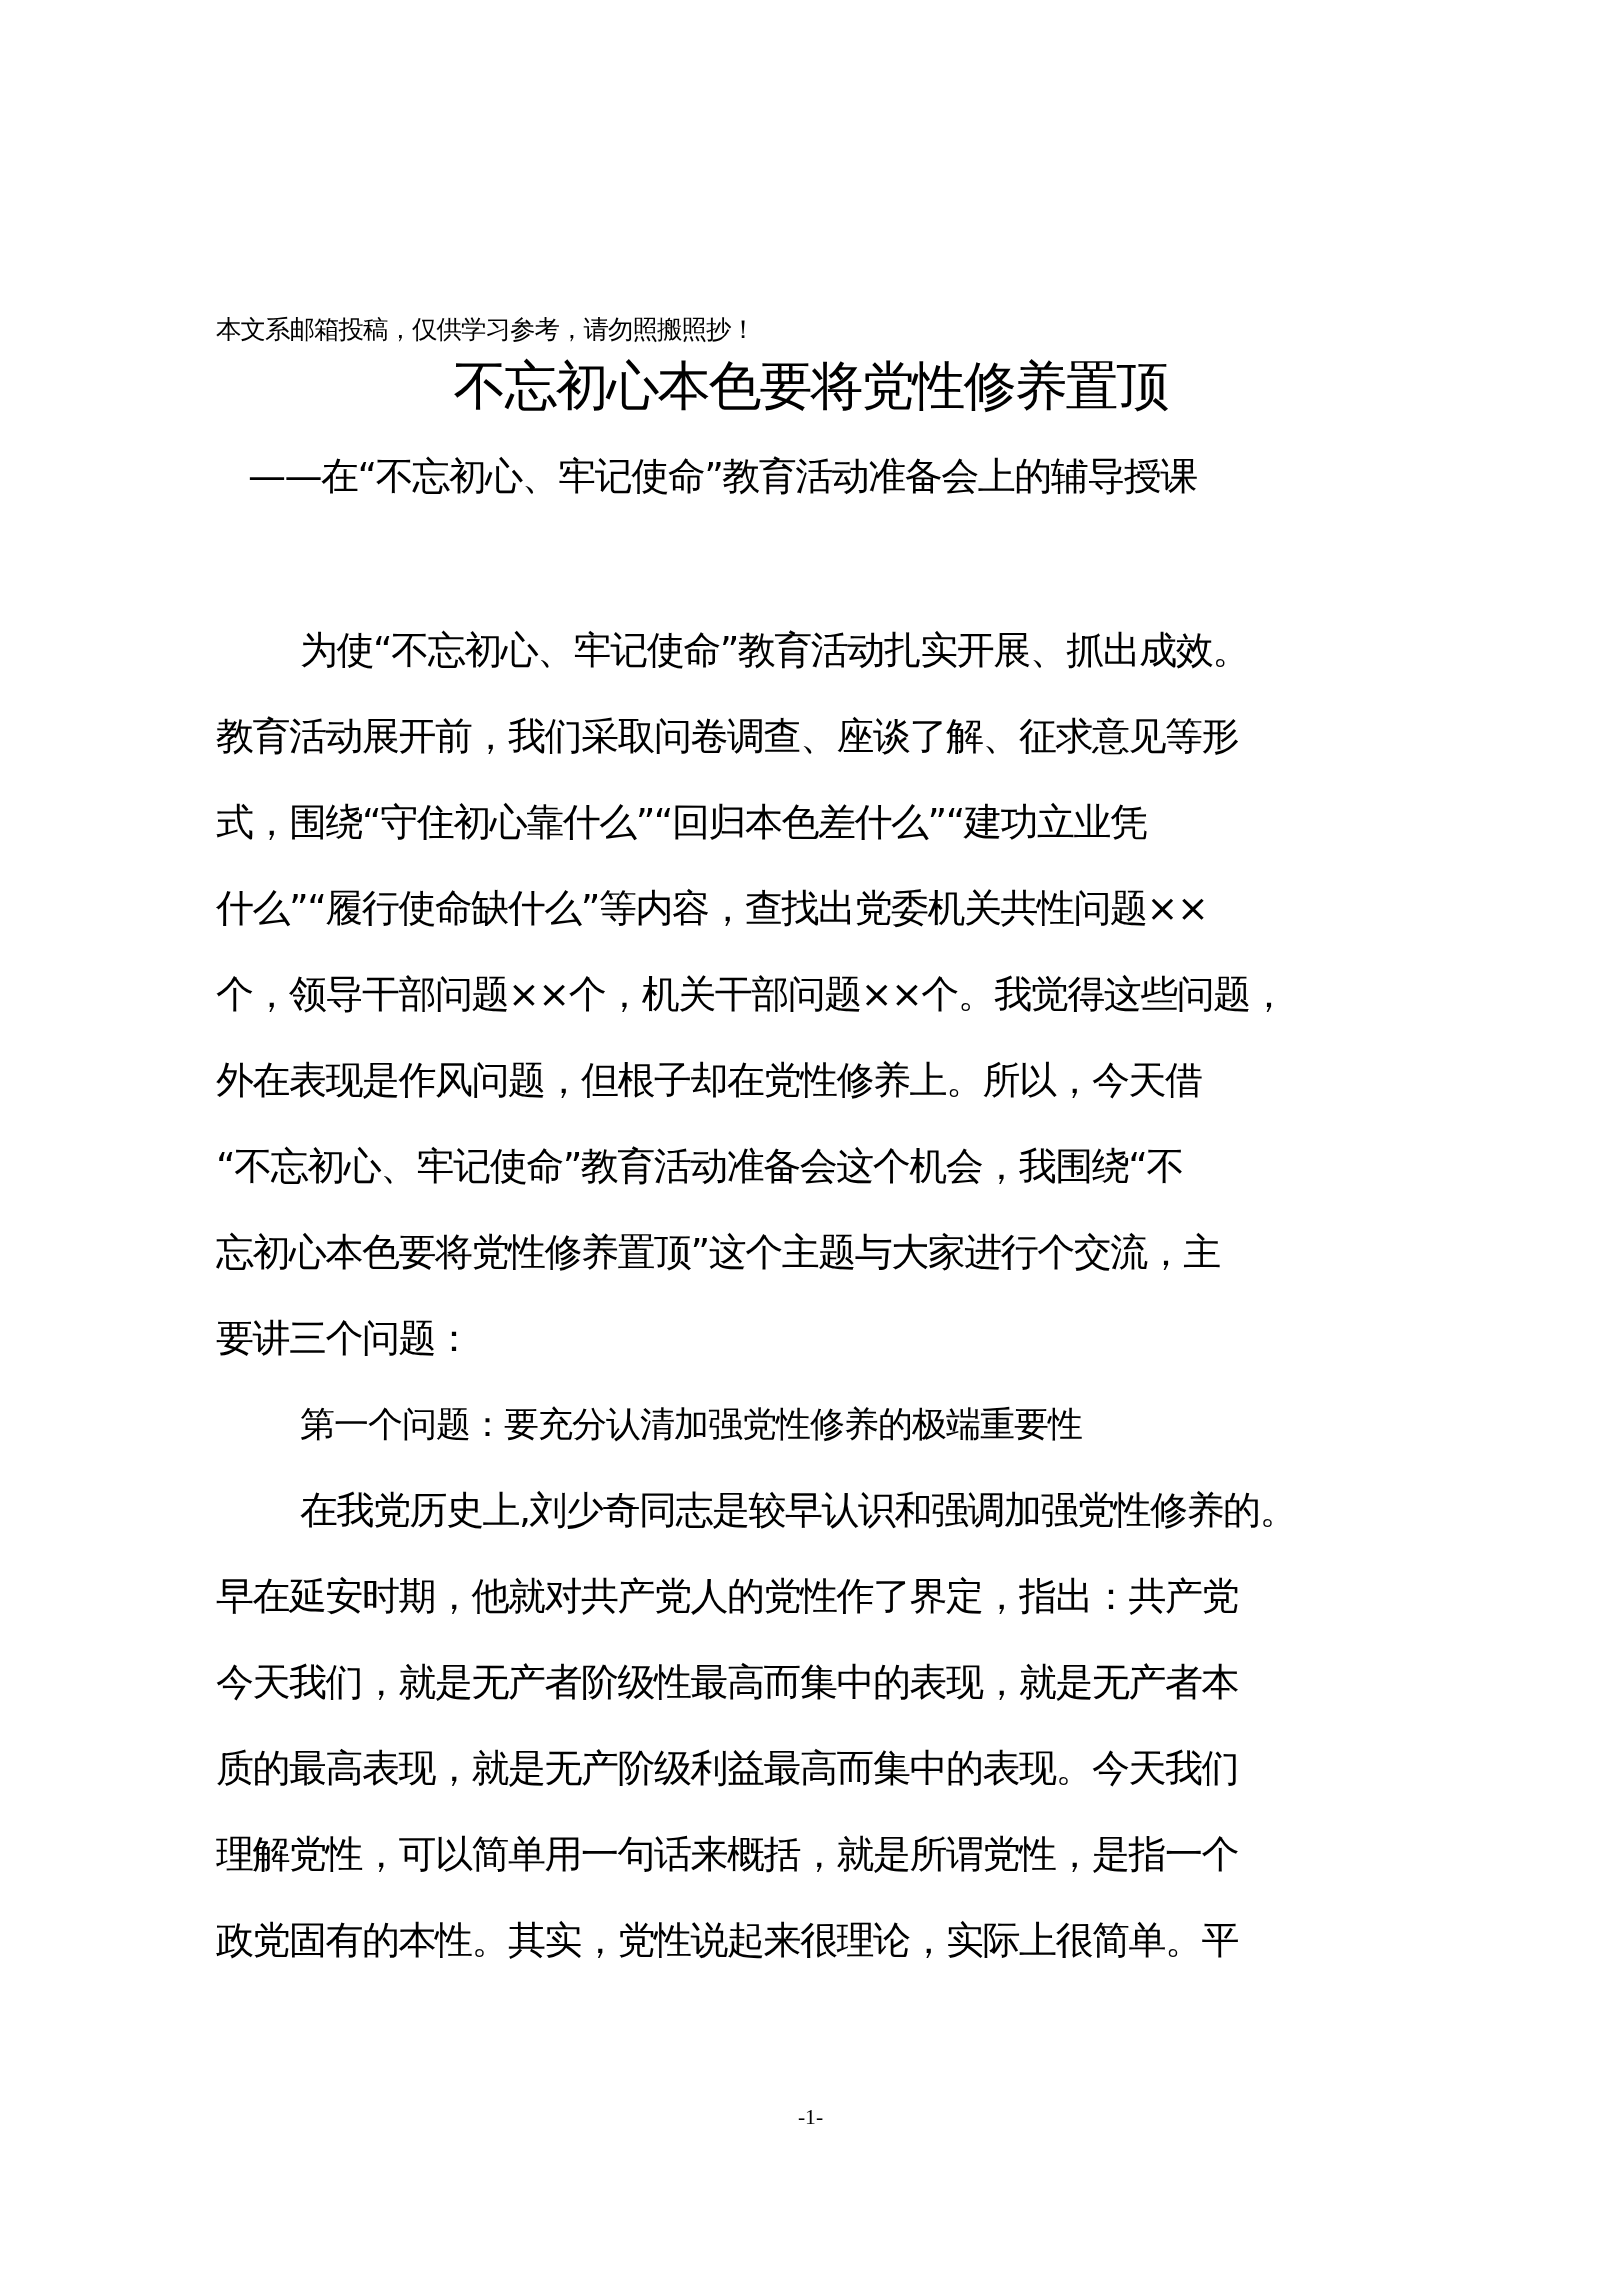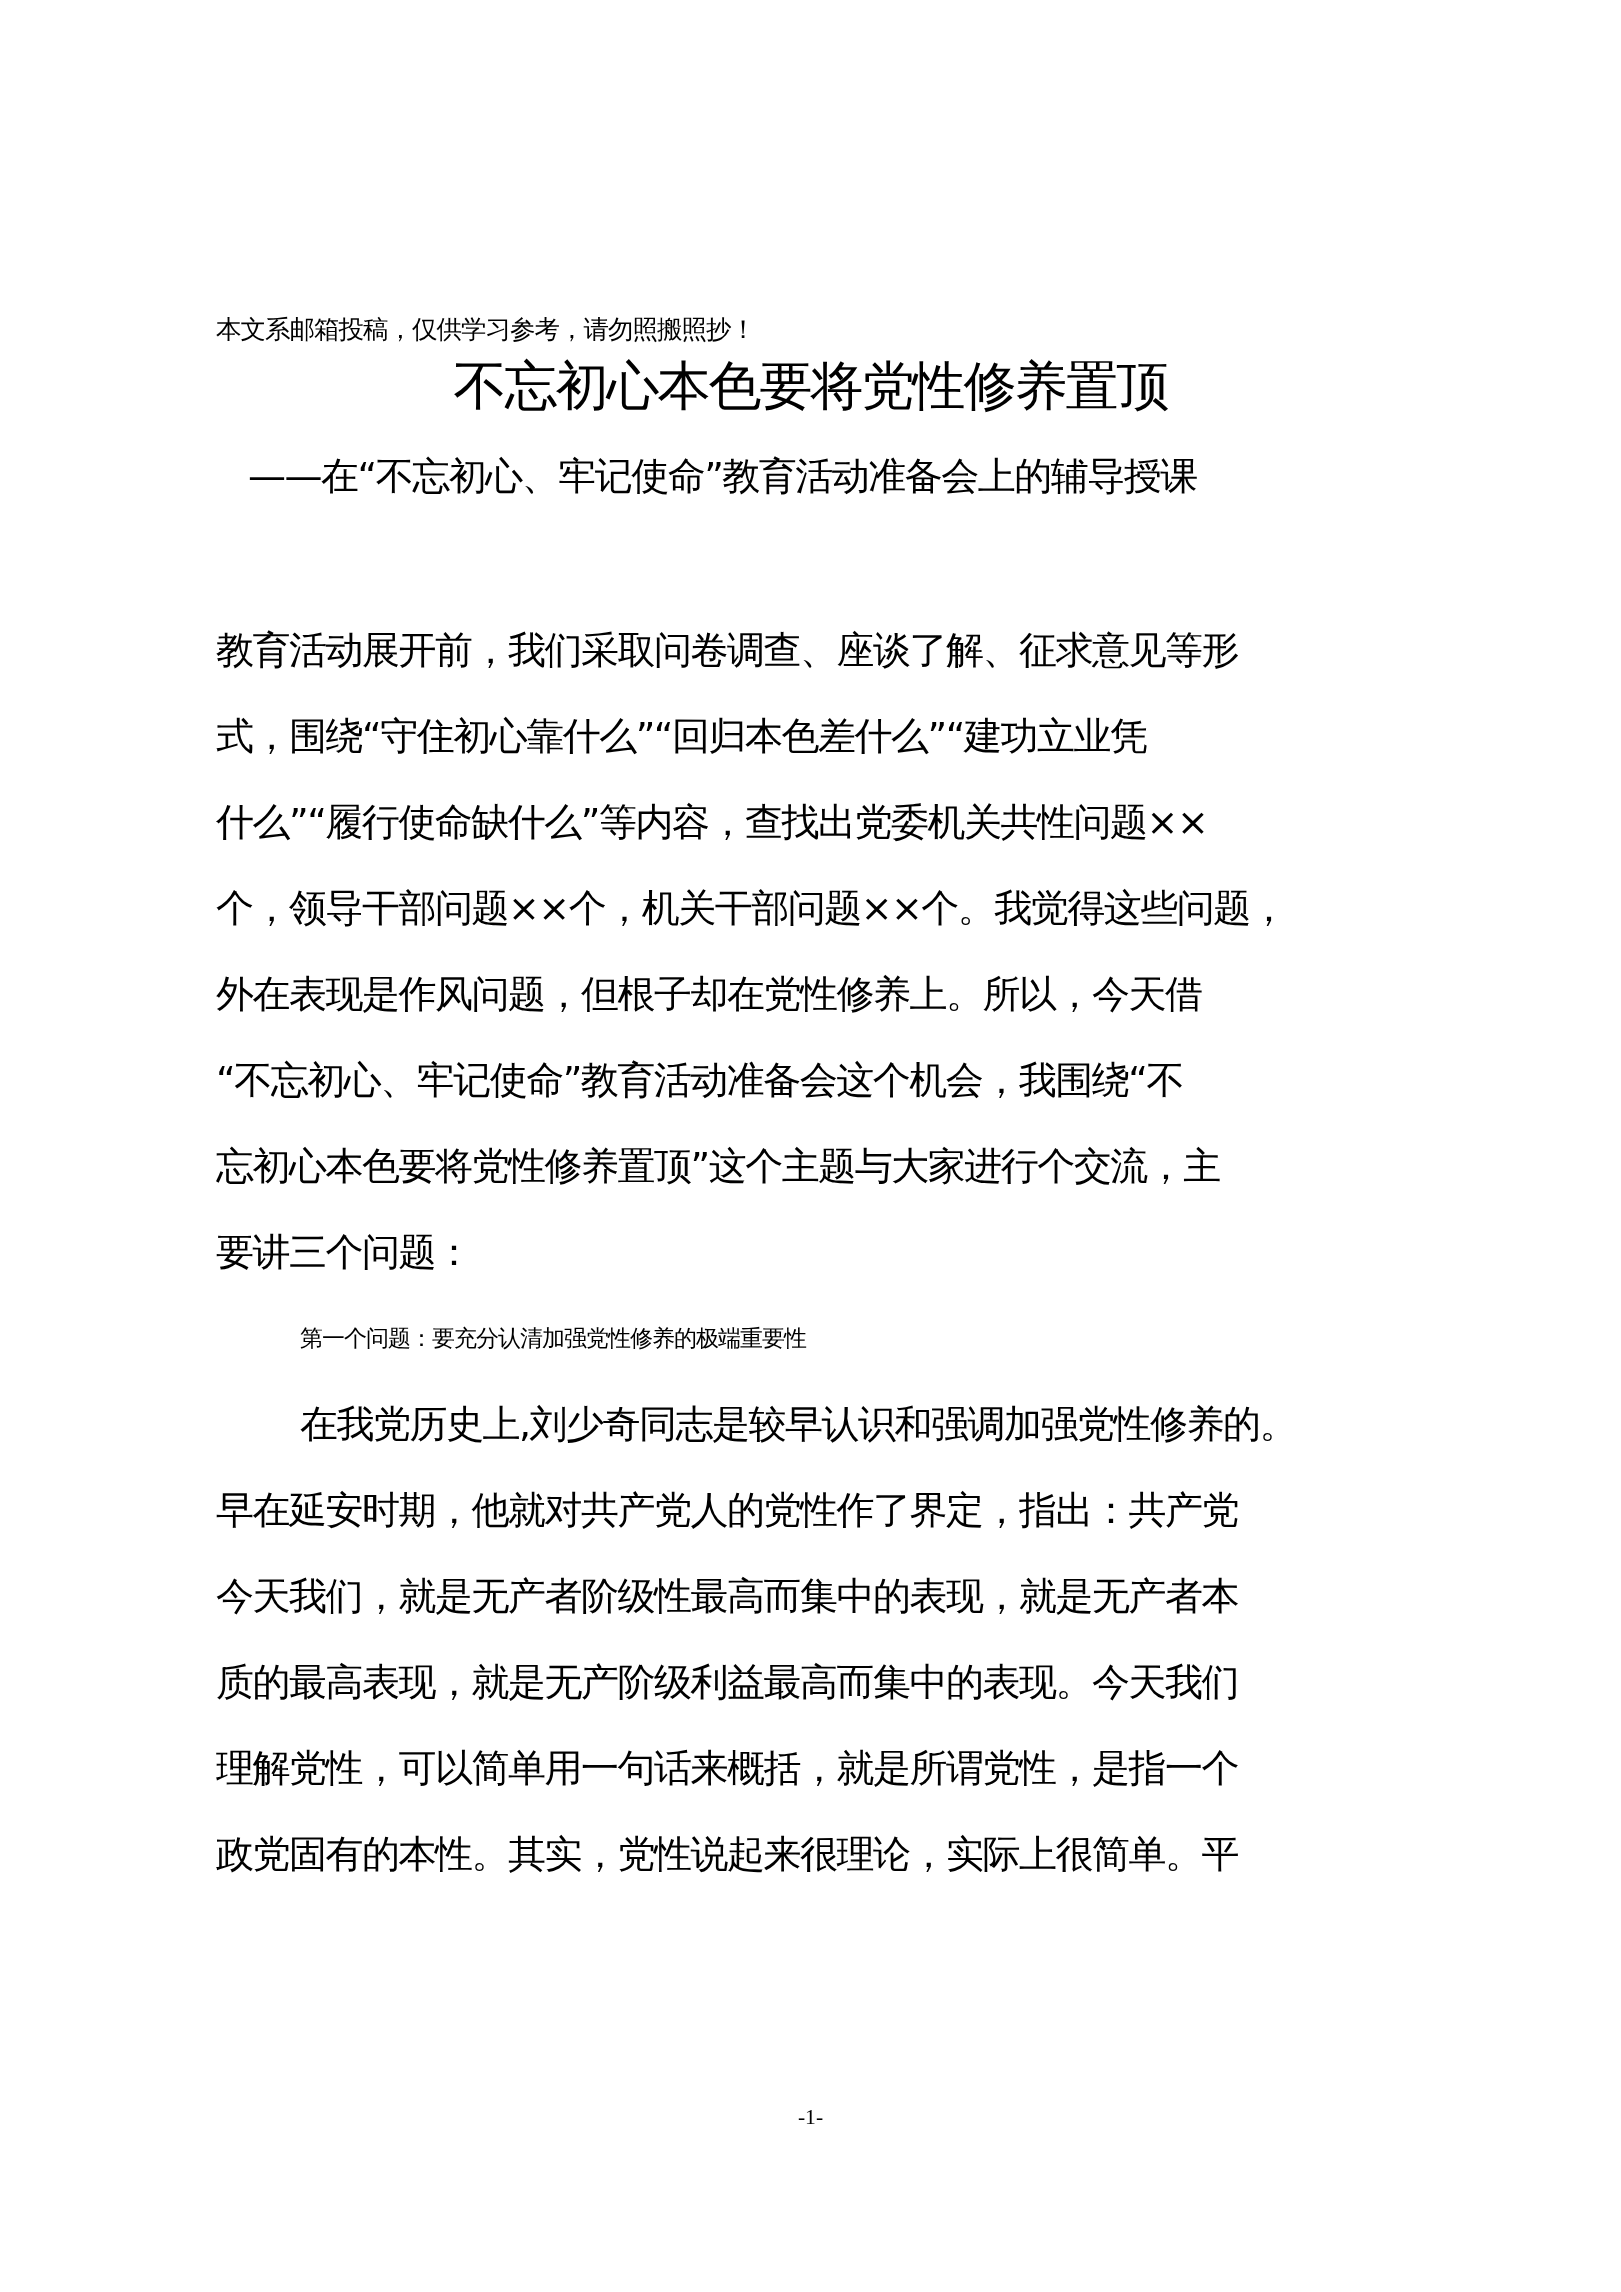--- a/index.html
+++ b/index.html
@@ -4,32 +4,33 @@
 <style>
   html, body { margin: 0; padding: 0; background: #ffffff; }
   body { width: 1621px; height: 2293px; position: relative; overflow: hidden;
          font-family: "DejaVu Sans", "Liberation Sans", sans-serif; color: #000; }
   .note { position: absolute; left: 216px; top: 312px; font-size: 25.5px; letter-spacing: -1px; white-space: nowrap; }
   .title { position: absolute; left: 0; width: 1621px; top: 351px; text-align: center; font-size: 53px; letter-spacing: -2px; white-space: nowrap; }
   .subtitle { position: absolute; left: 248px; top: 451px; font-size: 38px; letter-spacing: -1.5px; white-space: nowrap; }
   .body { position: absolute; left: 216px; top: 616px; width: 1215px; }
   .line { height: 86px; line-height: 69px; font-size: 38px; letter-spacing: -1.5px; white-space: nowrap; }
   .indent { padding-left: 84px; }
-  .heading { font-size: 23px; letter-spacing: -1px; }
+  .heading { font-size: 35px; letter-spacing: -1px; }
   .page-num { position: absolute; left: 0; width: 1621px; top: 2105px; text-align: center;
               font-family: "Liberation Serif", "DejaVu Serif", serif; font-size: 21.6px; }
 </style>
 </head>
 <body>
 
 <div class="note">本文系邮箱投稿，仅供学习参考，请勿照搬照抄！</div>
 <div class="title">不忘初心本色要将党性修养置顶</div>
 <div class="subtitle">——在“不忘初心、牢记使命”教育活动准备会上的辅导授课</div>
 
 <div class="body">
+  <div class="line indent">为使“不忘初心、牢记使命”教育活动扎实开展、抓出成效。</div>
   <div class="line">教育活动展开前，我们采取问卷调查、座谈了解、征求意见等形</div>
   <div class="line">式，围绕“守住初心靠什么”“回归本色差什么”“建功立业凭</div>
   <div class="line">什么”“履行使命缺什么”等内容，查找出党委机关共性问题××</div>
   <div class="line">个，领导干部问题××个，机关干部问题××个。我觉得这些问题，</div>
   <div class="line">外在表现是作风问题，但根子却在党性修养上。所以，今天借</div>
   <div class="line">“不忘初心、牢记使命”教育活动准备会这个机会，我围绕“不</div>
   <div class="line">忘初心本色要将党性修养置顶”这个主题与大家进行个交流，主</div>
   <div class="line">要讲三个问题：</div>
   <div class="line indent heading">第一个问题：要充分认清加强党性修养的极端重要性</div>
   <div class="line indent">在我党历史上,刘少奇同志是较早认识和强调加强党性修养的。</div>

